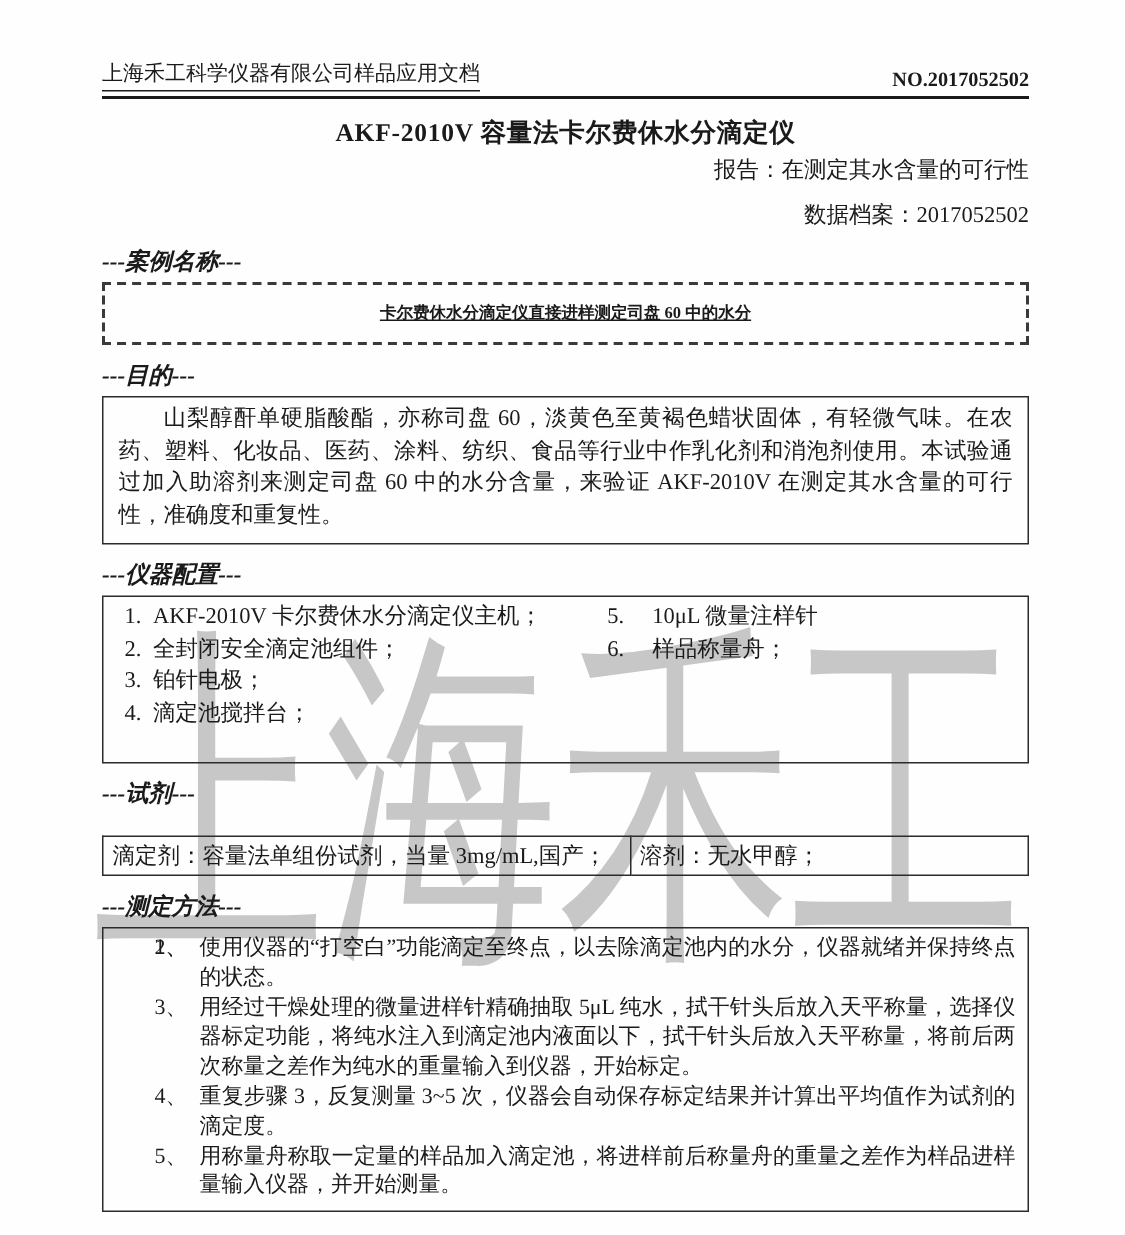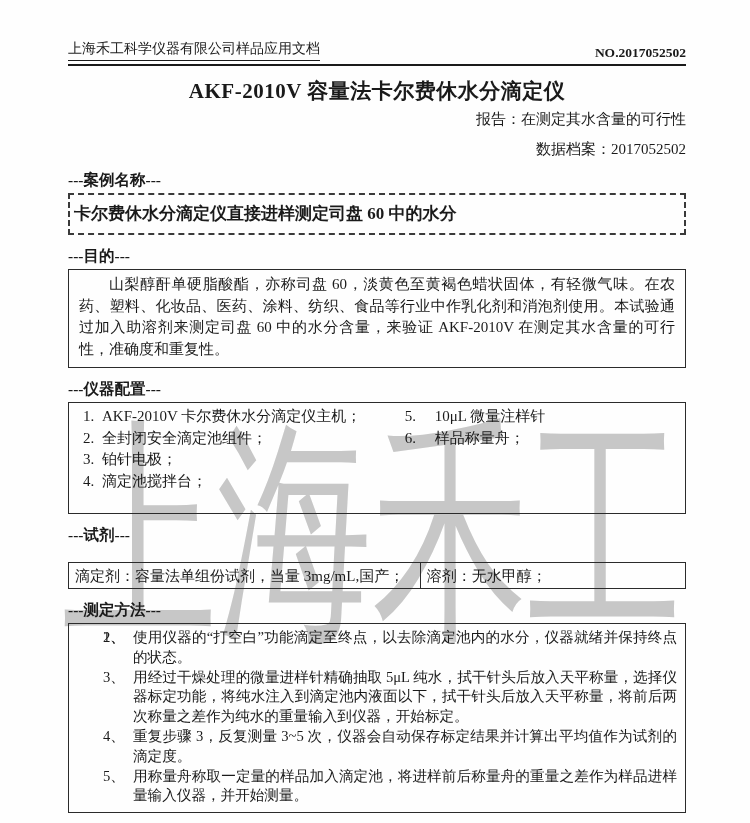--- a/index.html
+++ b/index.html
@@ -48,46 +48,49 @@
   .header-right {
     font-weight: bold;
     font-size: 13.5px;
   }
   .header-rule {
     border-bottom: 2px solid #1a1a1a;
     margin-top: 3px;
   }
   .doc-title {
     text-align: center;
-    font-size: 21px;
+    font-size: 17px;
     font-weight: bold;
     letter-spacing: 0.5px;
     margin: 11px 0 2px 0;
   }
   .right-line {
     text-align: right;
     font-size: 15px;
     line-height: 19px;
     margin-top: 5px;
   }
   .right-line.archive {
     margin-top: 11px;
   }
   .section-label {
     font-weight: bold;
     font-size: 15.5px;
     line-height: 18px;
     margin: 12px 0 4px 0;
+    font-style: italic;
   }
   .case-box {
     border: 2px dashed #3a3a3a;
-    font-weight: bold;
-    font-size: 17px;
+    text-align: center;
+    font-weight: bold;
+    font-size: 11px;
     line-height: 22px;
     padding: 8px 4px;
+    text-decoration: underline;
   }
   .purpose-box {
     border: 1.6px solid #2b2b2b;
     padding: 4px 10px 7px 10px;
     font-size: 15px;
     line-height: 21.5px;
   }
   .purpose-box p {
     margin: 0;
     text-indent: 2em;

